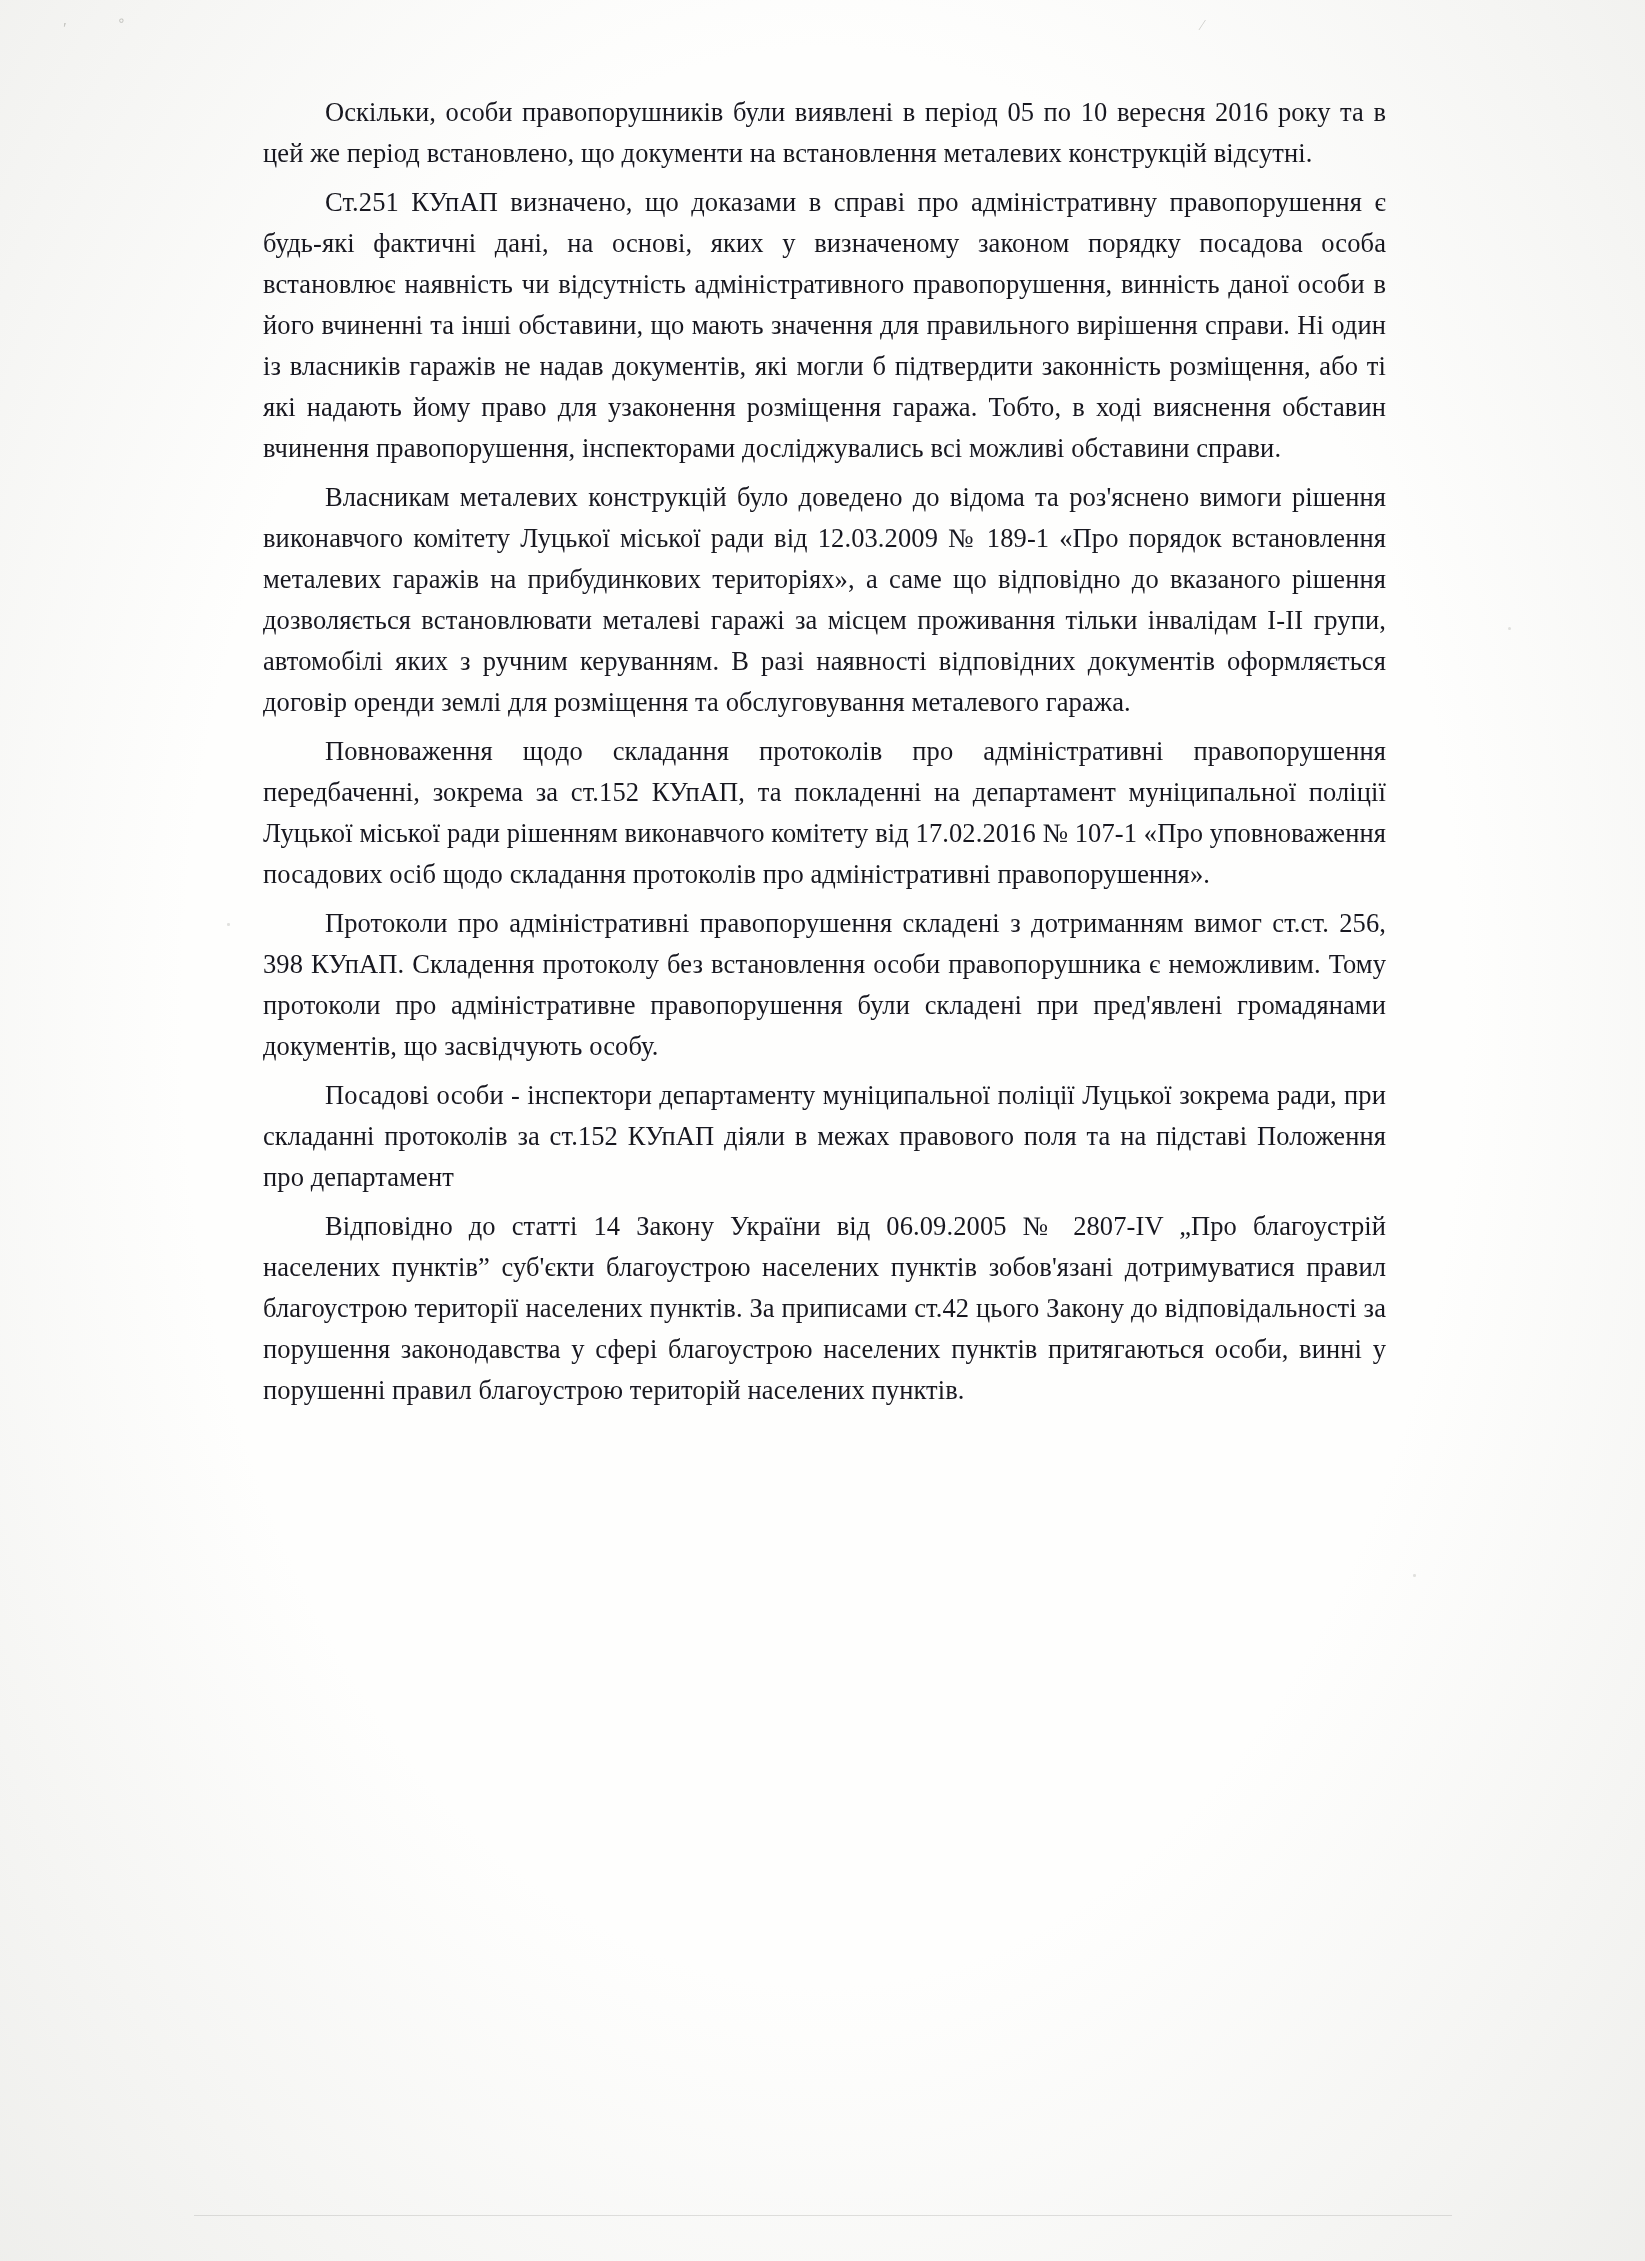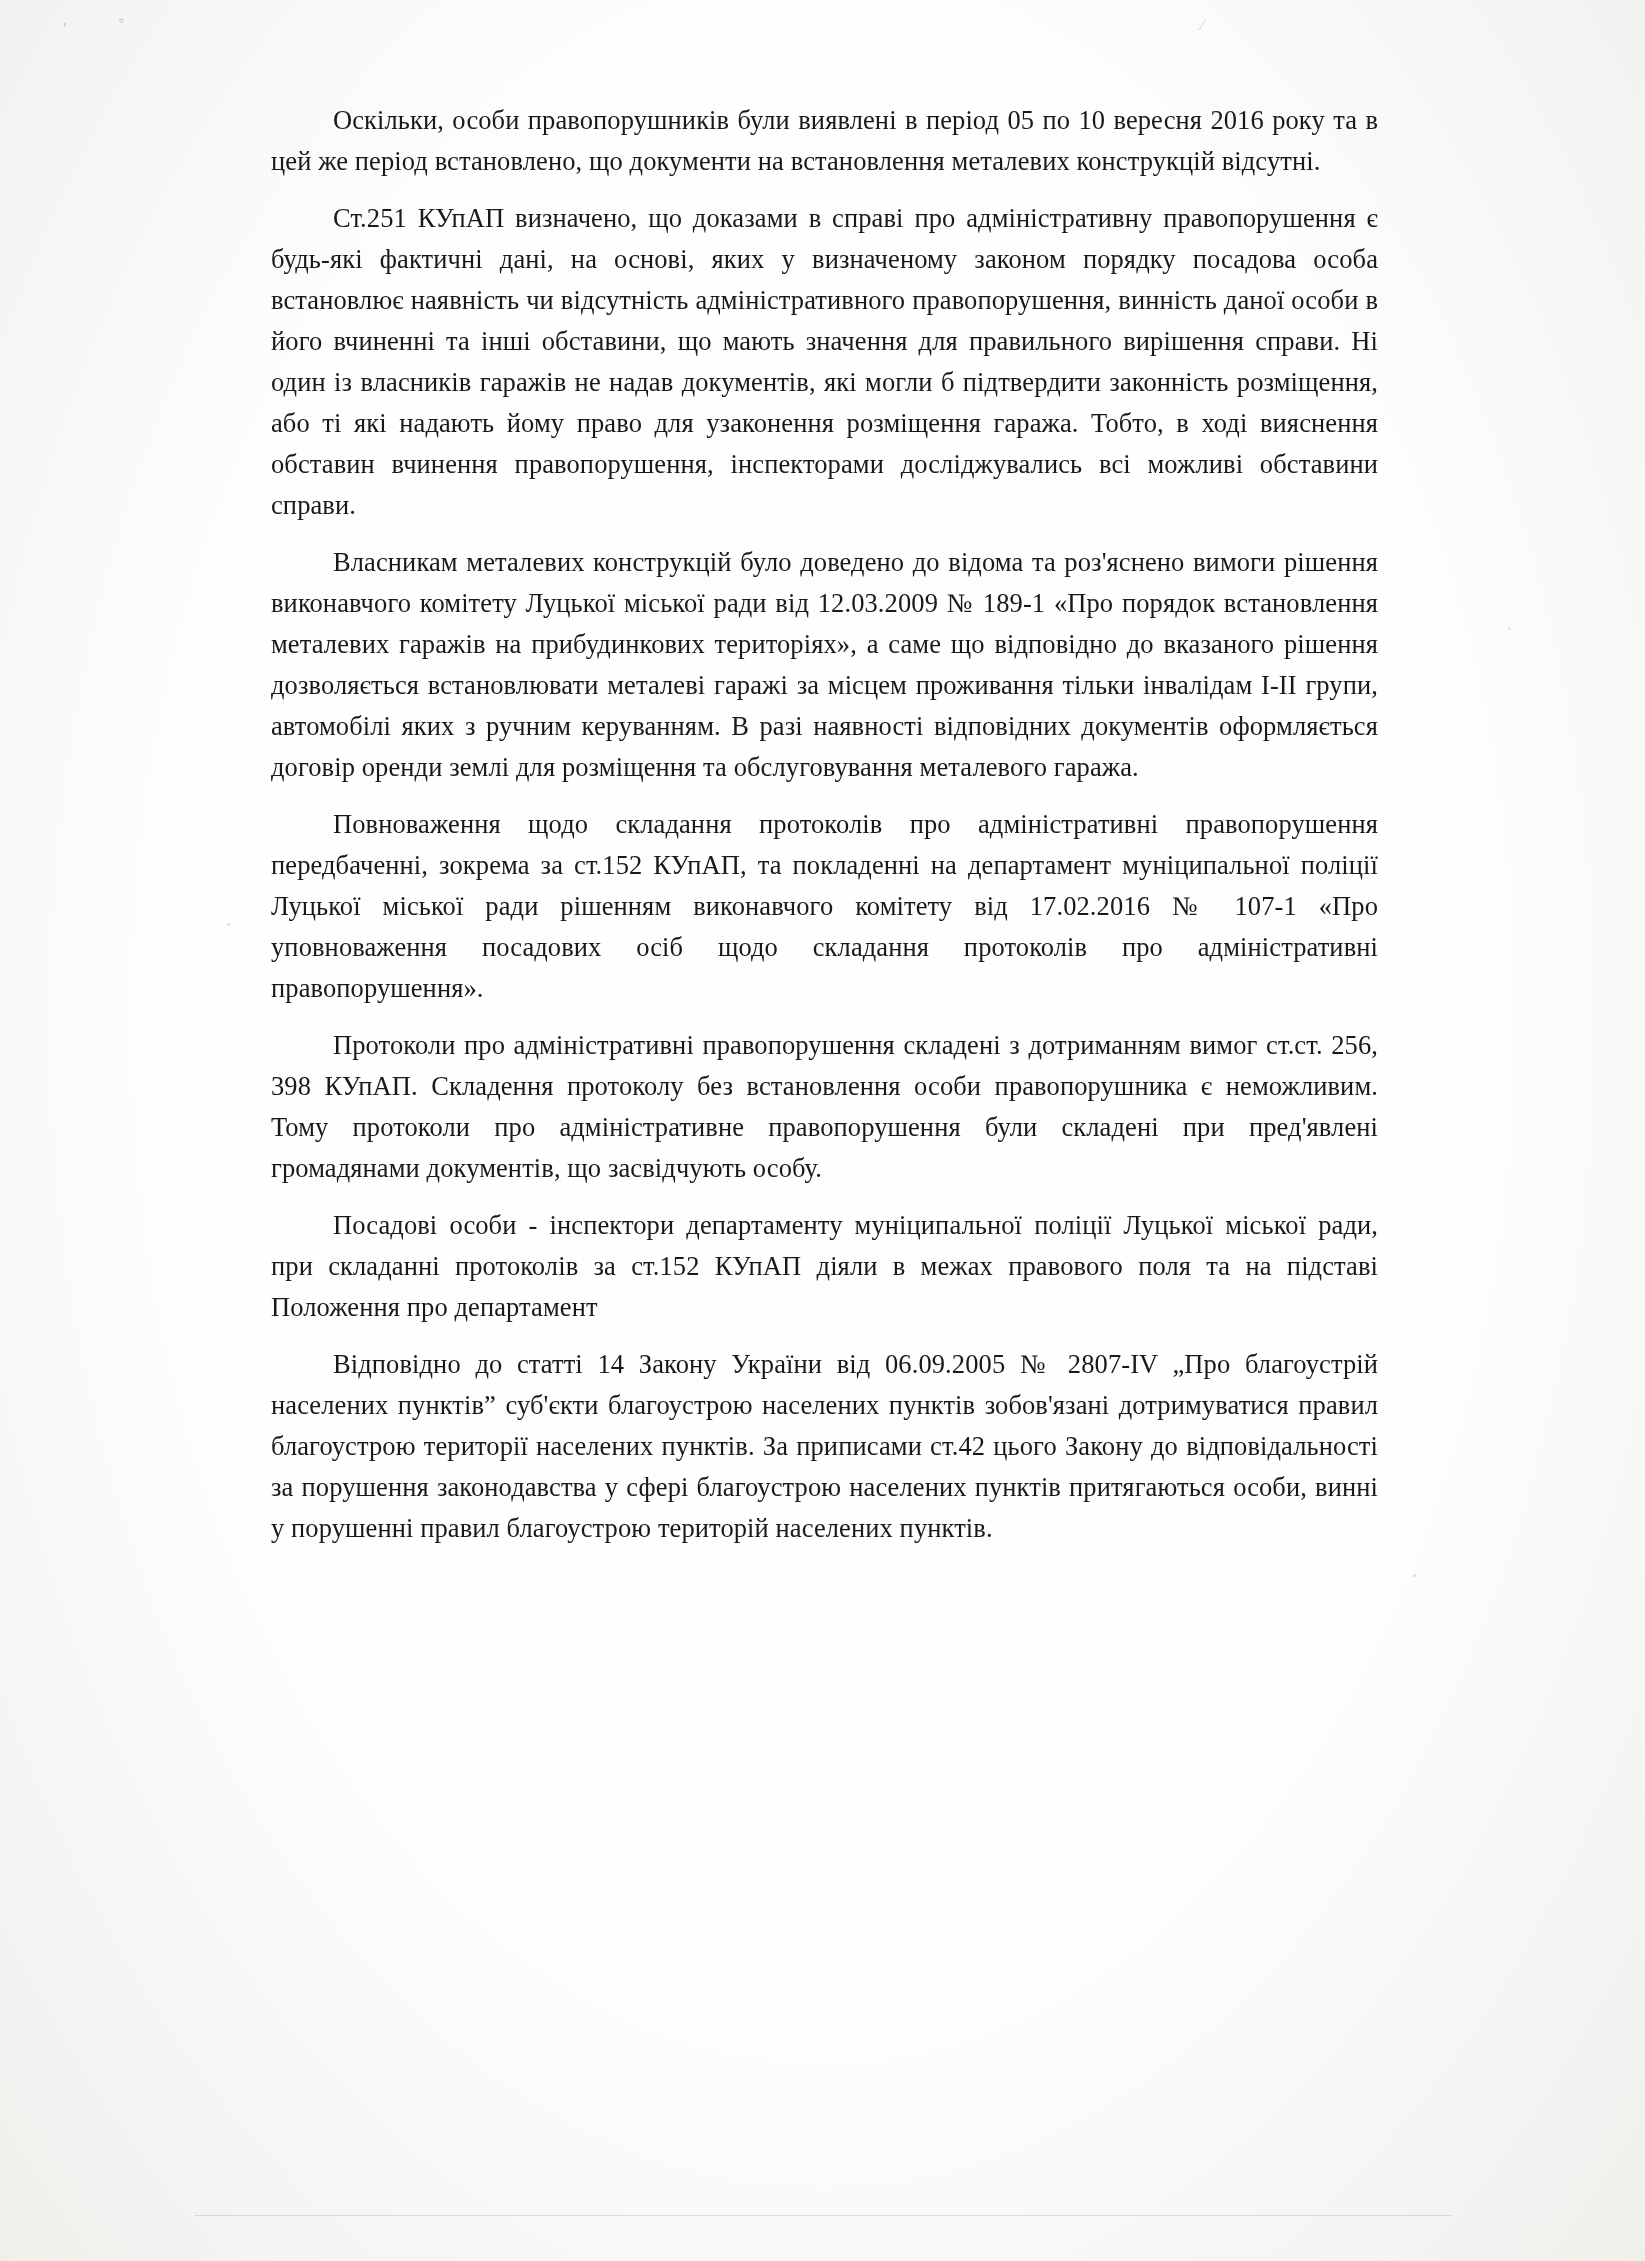--- a/index.html
+++ b/index.html
@@ -44,21 +44,21 @@
     font-size: 17px;
     opacity: .8;
   }
   .text-column {
     position: absolute;
     left: 255px;
     top: 84px;
     width: 1139px;
   }
   p.para {
-    margin: 16px;
+    margin: 8px;
     font-size: 26.5px;
     line-height: 41px;
     text-align: justify;
     text-justify: inter-word;
     text-indent: 62px;
     letter-spacing: 0.1px;
     color: #181820;
   }
   
   .footer-rule {
@@ -83,19 +83,19 @@
   <span class="scan-speck" style="left:1508px; top:627px; width:3.2px; height:3.2px;"></span>
   <span class="scan-speck" style="left:227px; top:923px; width:2.6px; height:2.6px;"></span>
   <span class="scan-speck" style="left:1413px; top:1574px; width:2.6px; height:2.6px;"></span>
 
   <div class="text-column">
     <p class="para">Оскільки, особи правопорушників були виявлені в період 05 по 10 вересня 2016 року та в цей же період встановлено, що документи на встановлення металевих конструкцій відсутні.</p>
     <p class="para">Ст.251 КУпАП визначено, що доказами в справі про адміністративну правопорушення є будь-які фактичні дані, на основі, яких у визначеному законом порядку посадова особа встановлює наявність чи відсутність адміністративного правопорушення, винність даної особи в його вчиненні та інші обставини, що мають значення для правильного вирішення справи. Ні один із власників гаражів не надав документів, які могли б підтвердити законність розміщення, або ті які надають йому право для узаконення розміщення гаража. Тобто, в ході вияснення обставин вчинення правопорушення, інспекторами досліджувались всі можливі обставини справи.</p>
     <p class="para">Власникам металевих конструкцій було доведено до відома та роз'яснено  вимоги рішення виконавчого комітету Луцької міської ради від 12.03.2009 № 189-1 «Про порядок встановлення металевих гаражів на прибудинкових територіях», а саме що відповідно до вказаного рішення дозволяється встановлювати  металеві гаражі за місцем проживання тільки інвалідам I-II групи, автомобілі яких з ручним керуванням. В разі наявності відповідних документів оформляється договір оренди землі для розміщення та обслуговування металевого гаража.</p>
     <p class="para">Повноваження щодо складання протоколів про адміністративні правопорушення передбаченні, зокрема за ст.152 КУпАП, та покладенні на департамент муніципальної поліції Луцької міської ради рішенням виконавчого комітету від 17.02.2016 № 107-1 «Про уповноваження посадових осіб щодо складання протоколів про адміністративні правопорушення».</p>
     <p class="para"> Протоколи про адміністративні правопорушення складені з дотриманням вимог ст.ст. 256, 398 КУпАП. Складення протоколу без встановлення особи правопорушника є неможливим. Тому протоколи про адміністративне правопорушення були складені при пред'явлені громадянами документів, що засвідчують особу.</p>
-    <p class="para">Посадові особи - інспектори департаменту муніципальної поліції Луцької міської ради, при складанні протоколів за ст.152 КУпАП діяли в межах правового поля та на підставі Положення про департамент</p>
+    <p class="para">Посадові особи - інспектори департаменту муніципальної поліції Луцької зокрема ради, при складанні протоколів за ст.152 КУпАП діяли в межах правового поля та на підставі Положення про департамент</p>
     <p class="para">Відповідно до  статті 14 Закону України від 06.09.2005 № 2807-IV „Про благоустрій населених пунктів” суб'єкти  благоустрою населених пунктів зобов'язані дотримуватися правил благоустрою території населених пунктів. За приписами ст.42 цього Закону до відповідальності за порушення законодавства у сфері благоустрою населених пунктів притягаються особи, винні у порушенні правил благоустрою територій населених пунктів.</p>
   </div>
 
   <div class="footer-rule"></div>
 </div>
 
 
 </body></html>

